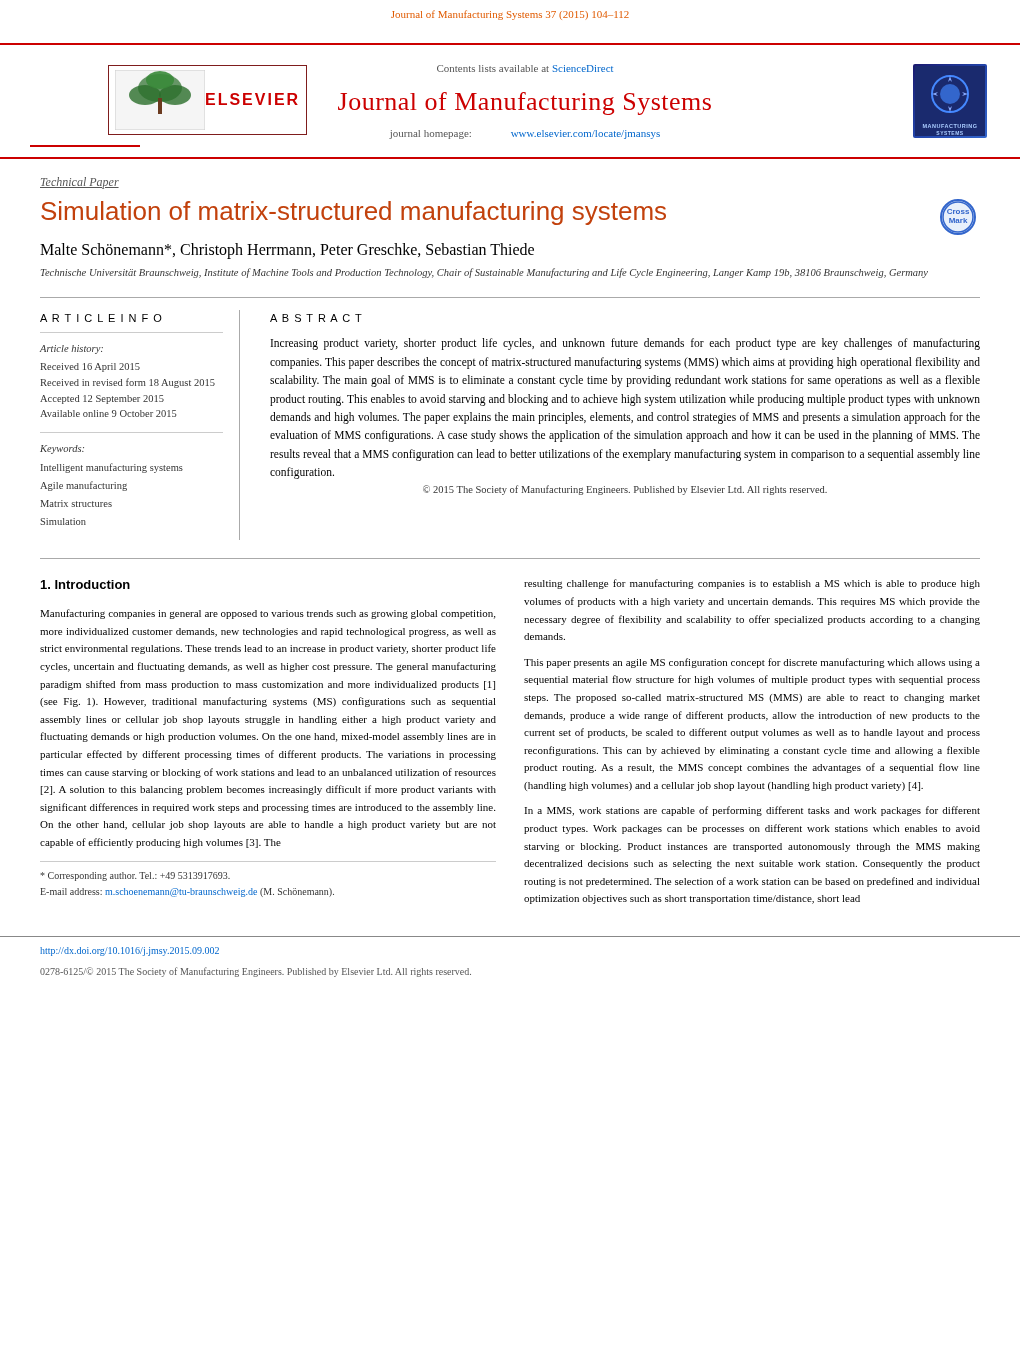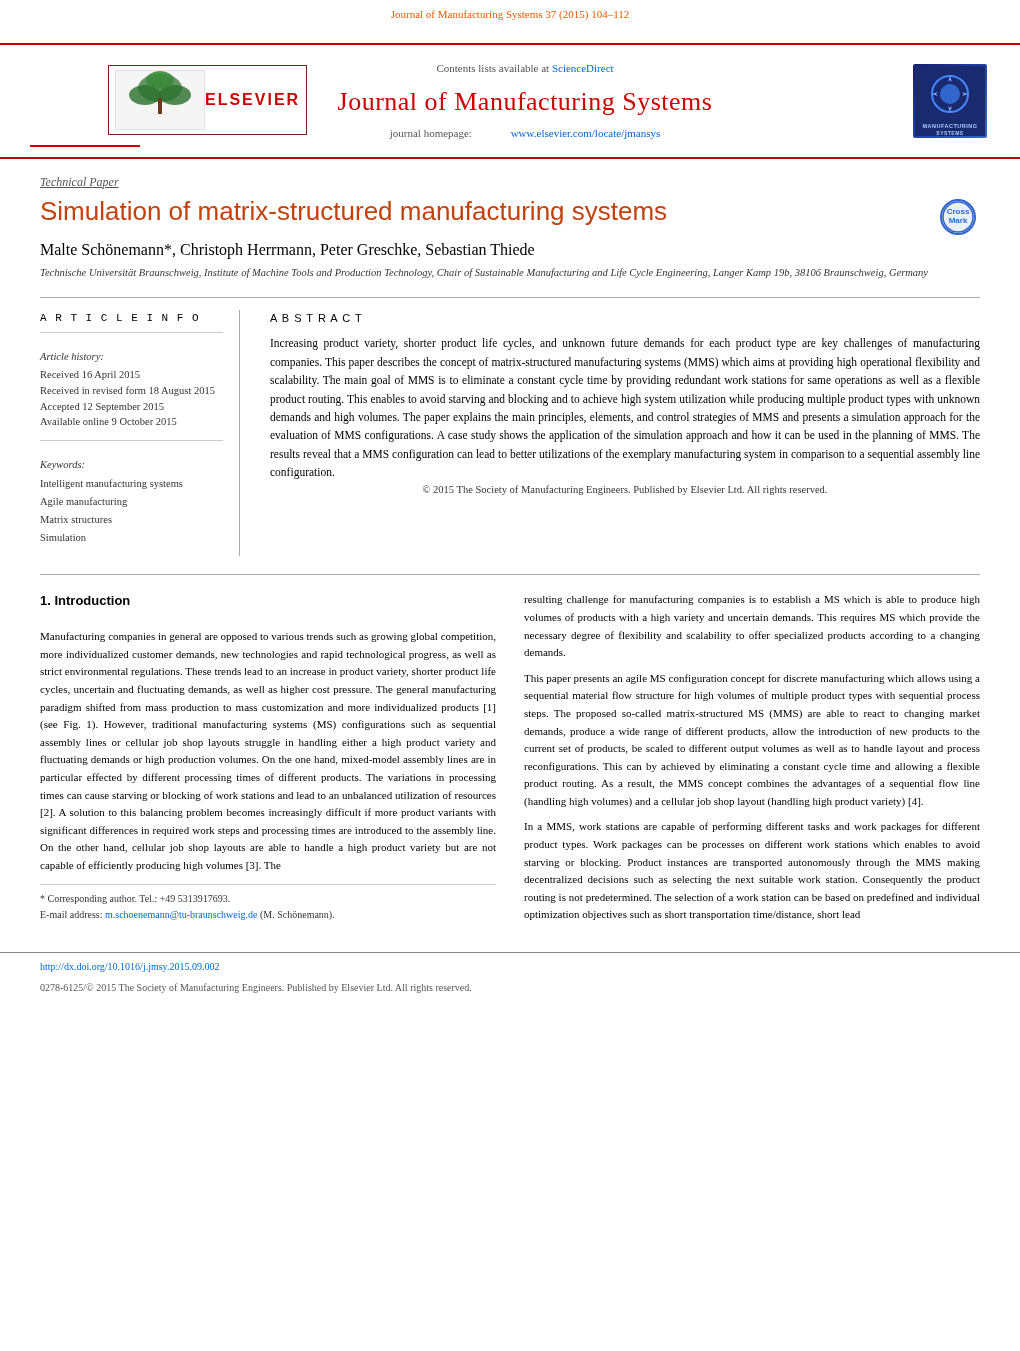--- a/index.html
+++ b/index.html
@@ -176,29 +176,29 @@
       flex-shrink: 0;
       border-right: 1px solid #aaa;
       padding-right: 16px;
     }
     .article-info .info-section-title {
       font-size: 11px;
       font-variant: small-caps;
       letter-spacing: 1px;
       color: #000;
       margin-bottom: 6px;
-      font-family: Liberation Mono, monospace;
+      font-family: Liberation Sans, sans-serif;
     }
     .article-info .info-block {
       font-size: 10.5px;
       line-height: 1.5;
       margin-bottom: 10px;
       color: #333;
       border-top: 1px solid #ccc;
-      padding-top: 16px;
+      padding-top: 8px;
     }
     .article-info .info-block .info-label {
       font-style: italic;
       font-size: 10.5px;
       margin-bottom: 2px;
     }
     .article-info .keywords-list {
       font-size: 10.5px;
       line-height: 1.7;
     }
@@ -242,21 +242,21 @@
     .body-col {
       flex: 1;
       font-size: 11px;
       line-height: 1.6;
       text-align: justify;
       color: #000;
     }
     .body-col .section-heading {
       font-size: 13px;
       font-weight: bold;
-      margin-bottom: 16px;
+      margin-bottom: 9px;
       font-family: Arial, sans-serif;
     }
     .body-col p {
       margin-bottom: 8px;
       font-size: 11px;
     }
     .body-col .footnote-section {
       border-top: 1px solid #ccc;
       padding-top: 6px;
       margin-top: 10px;

